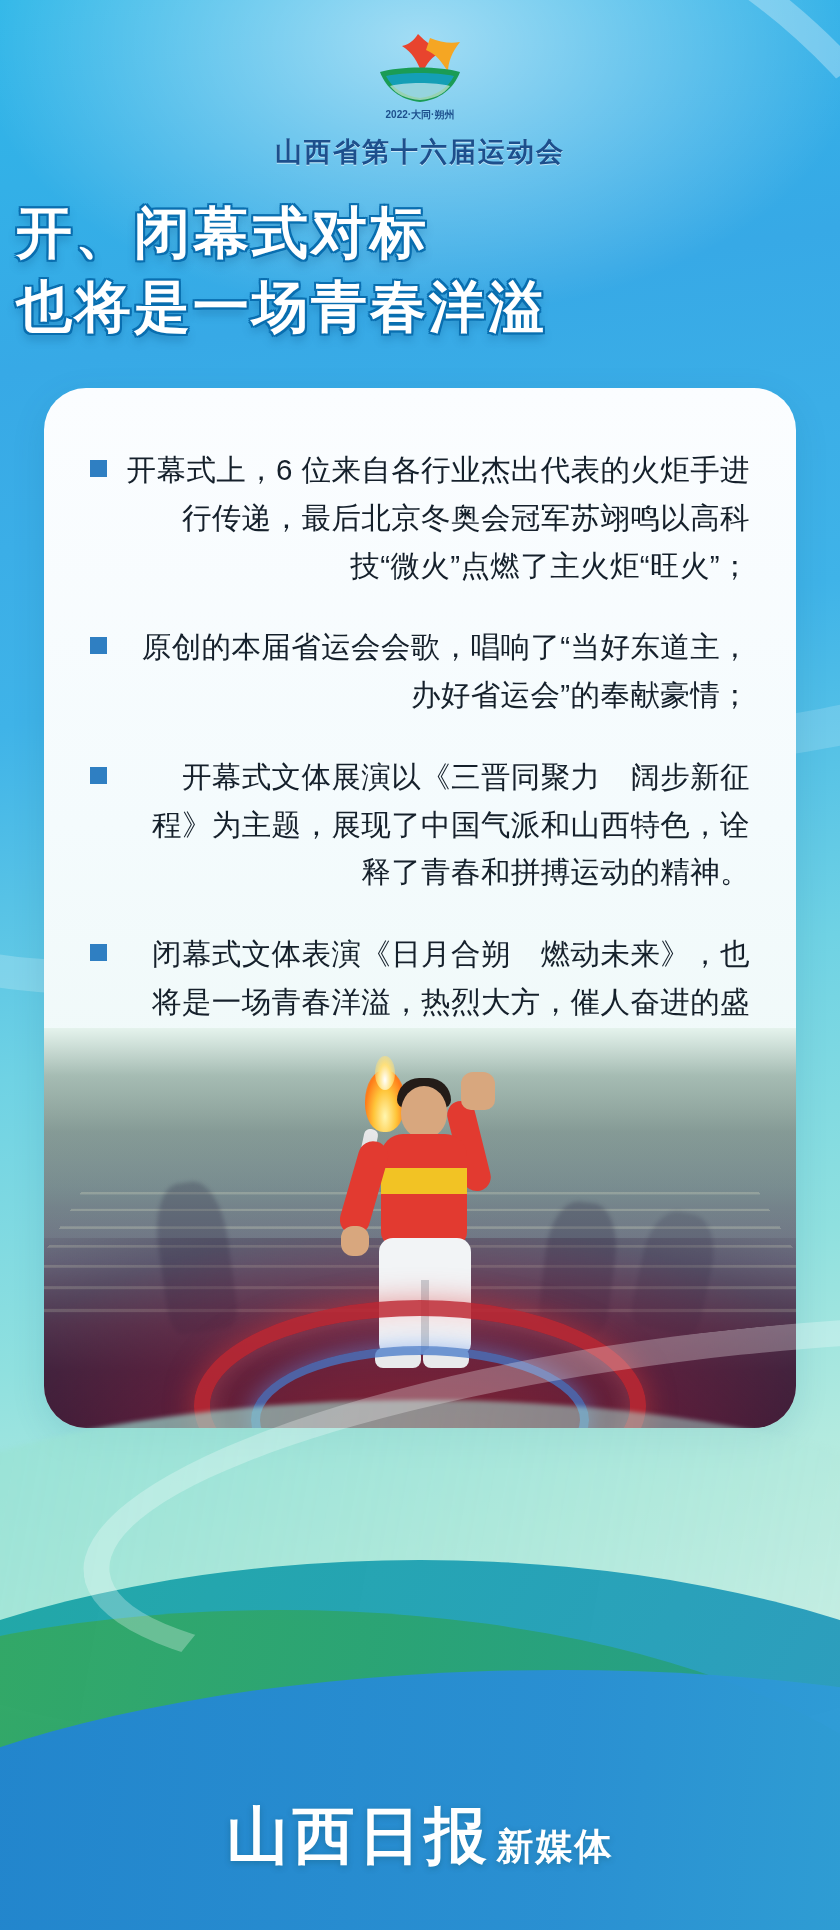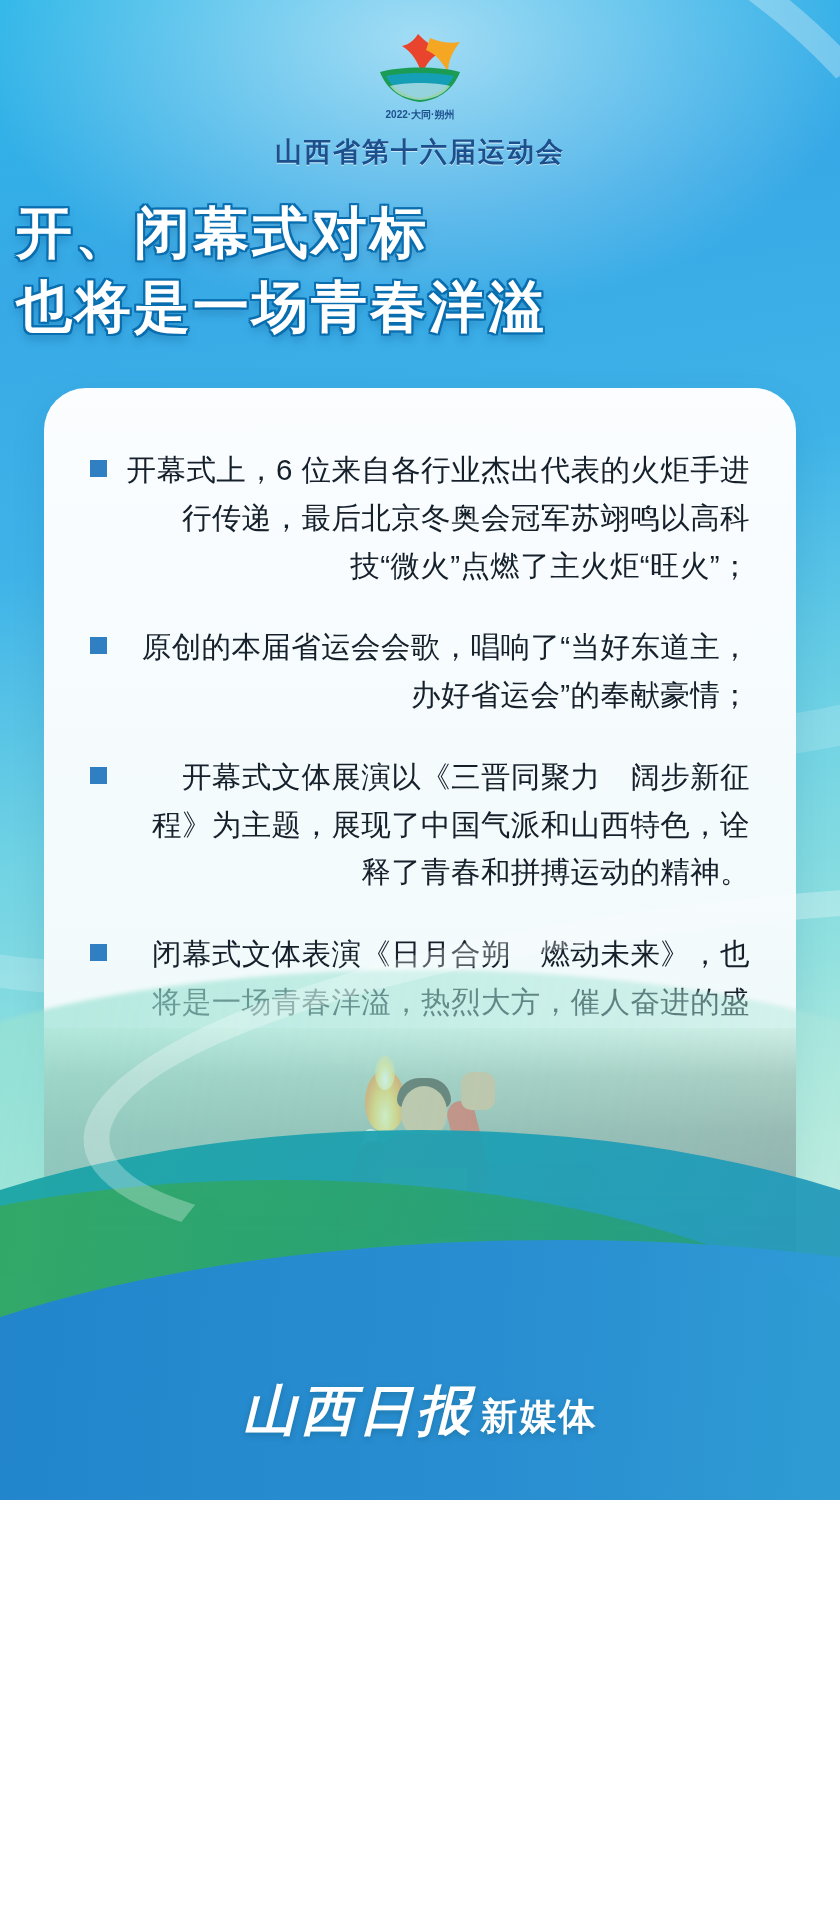--- a/index.html
+++ b/index.html
@@ -6,21 +6,21 @@
     margin: 0;
     padding: 0;
     background: #ffffff;
   }
   body {
     font-family: "Liberation Sans", sans-serif;
   }
   #poster {
     position: relative;
     width: 840px;
-    height: 1500px;
+    height: 1930px;
     overflow: hidden;
     background: linear-gradient(170deg, #2fb7e8 0%, #37a9e6 18%, #3fb3e8 35%, #6fd2e4 52%, #8fe0df 66%, #b9ecdf 78%, #d9f3ea 88%, #eaf7f2 100%);
   }
 
   
   .swoosh {
     position: absolute;
     border-radius: 50%;
     pointer-events: none;
   }
@@ -276,25 +276,24 @@
     position: absolute;
     left: 0; right: 0;
     bottom: 52px;
     display: flex;
     align-items: flex-end;
     justify-content: center;
     gap: 6px;
   }
   .logo-cn {
     font-family: "Liberation Serif", serif;
-    font-size: 54px;
+    font-size: 62px;
     font-weight: bold;
     color: #ffffff;
     letter-spacing: 4px;
-    font-style: italic;
     text-shadow: 0 2px 6px rgba(0,60,60,0.25);
   }
   .logo-sub {
     font-size: 37px;
     font-weight: bold;
     color: #ffffff;
     letter-spacing: 2px;
     padding-bottom: 6px;
     text-shadow: 0 2px 6px rgba(0,60,60,0.25);
   }

